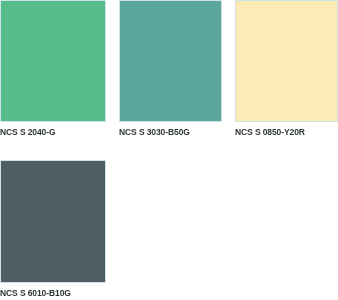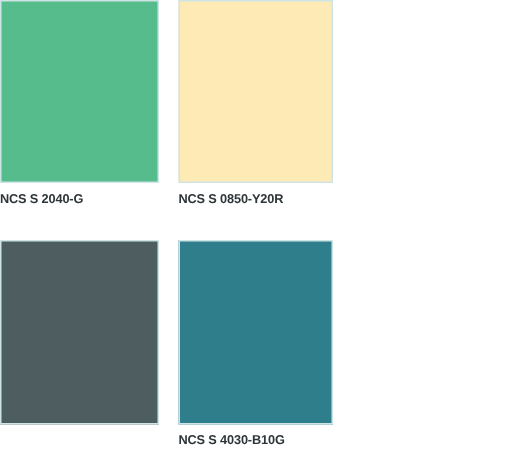--- a/index.html
+++ b/index.html
@@ -60,35 +60,36 @@
 
 <div class="palette">
 
   <div class="row row-1">
 
     <div class="cell col-0">
       <div class="swatch" style="background-color: rgb(87, 188, 139); border-color: rgb(207, 228, 230);"></div>
       <div class="caption" style="color: rgb(46, 53, 56);">NCS S 2040-G</div>
     </div>
 
+    <div class="cell col-1">
+      <div class="swatch" style="background-color: rgb(92, 166, 157); border-color: rgb(207, 228, 230);"></div>
+      <div class="caption" style="color: rgb(46, 53, 56);">NCS S 3030-B50G</div>
+    </div>
 
     <div class="cell col-2">
       <div class="swatch" style="background-color: rgb(253, 234, 180); border-color: rgb(207, 228, 230);"></div>
       <div class="caption" style="color: rgb(46, 53, 56);">NCS S 0850-Y20R</div>
     </div>
 
   </div>
 
   <div class="row row-2">
 
     <div class="cell col-0">
       <div class="swatch" style="background-color: rgb(78, 93, 95); border-color: rgb(207, 228, 230);"></div>
+      <div class="caption" style="color: rgb(46, 53, 56);">NCS S 6010-B10G</div>
     </div>
 
-    <div class="cell col-1">
-      <div class="swatch" style="background-color: rgb(46, 126, 140); border-color: rgb(207, 228, 230);"></div>
-      <div class="caption" style="color: rgb(46, 53, 56);">NCS S 4030-B10G</div>
-    </div>
 
 
   </div>
 
 </div>
 
 </body></html>

